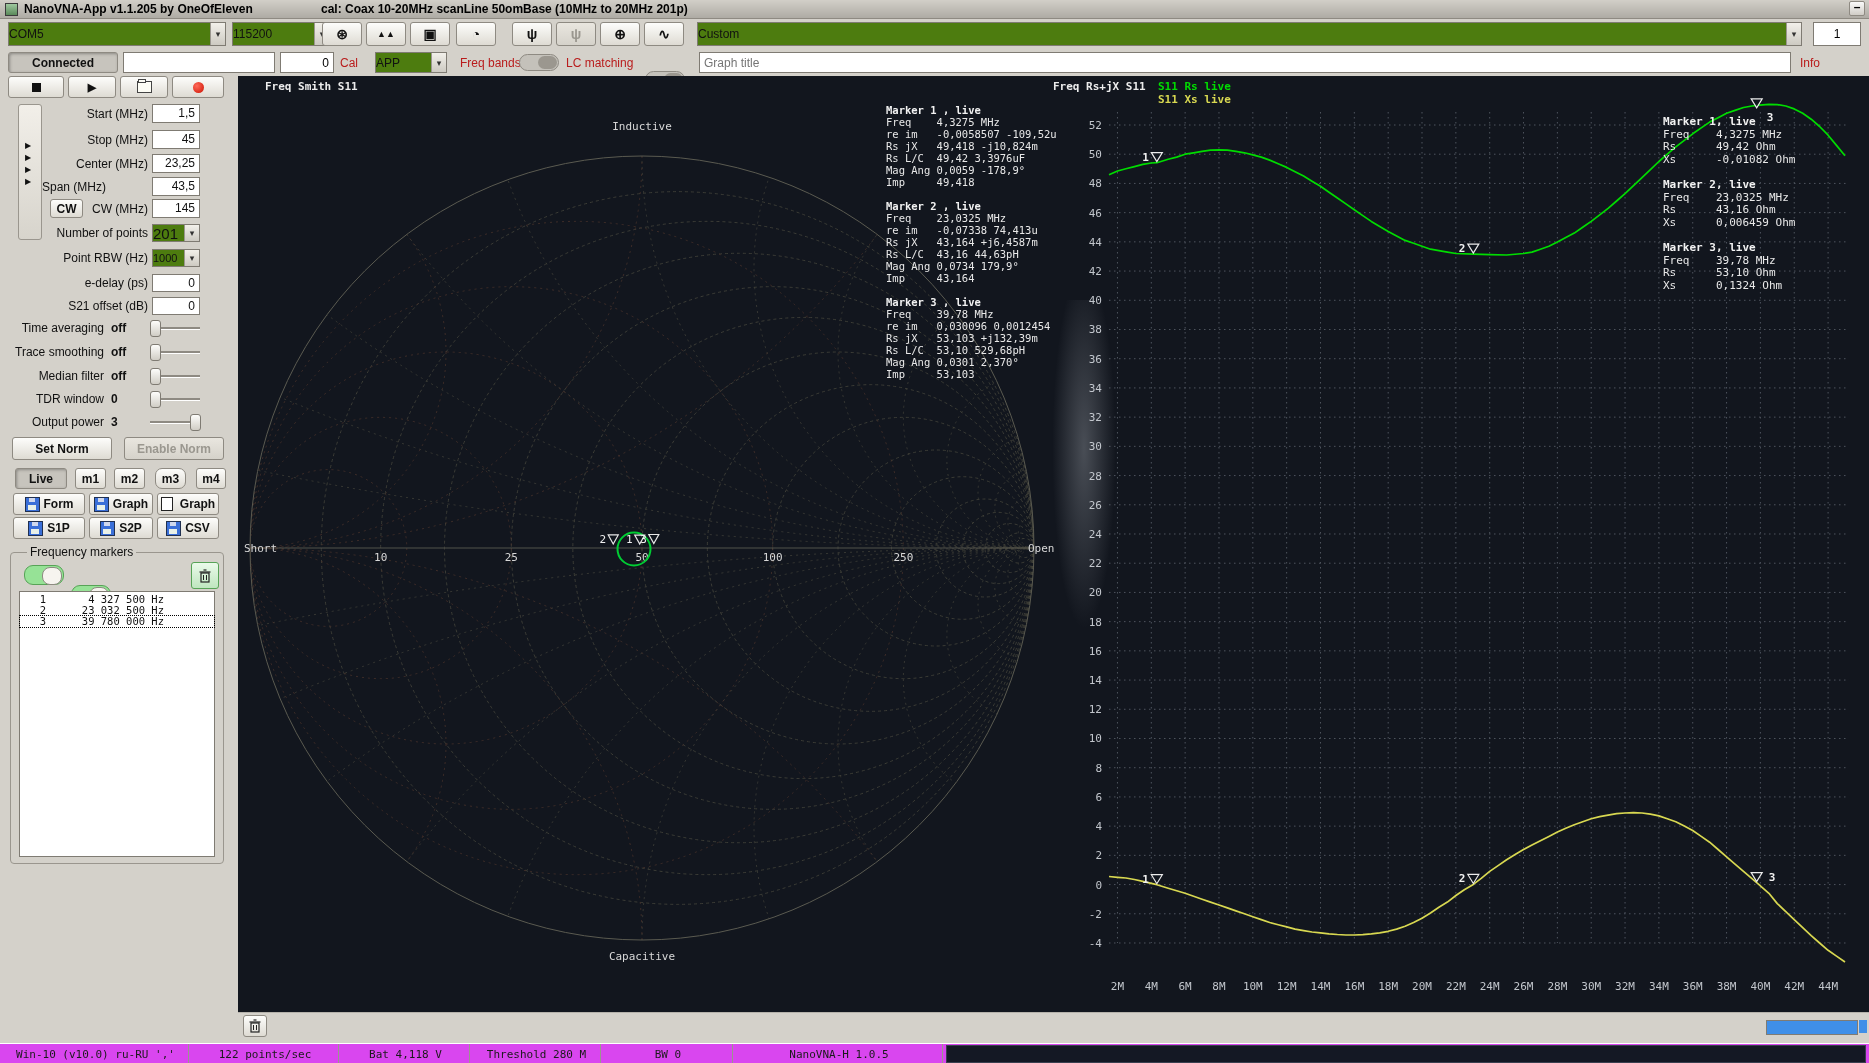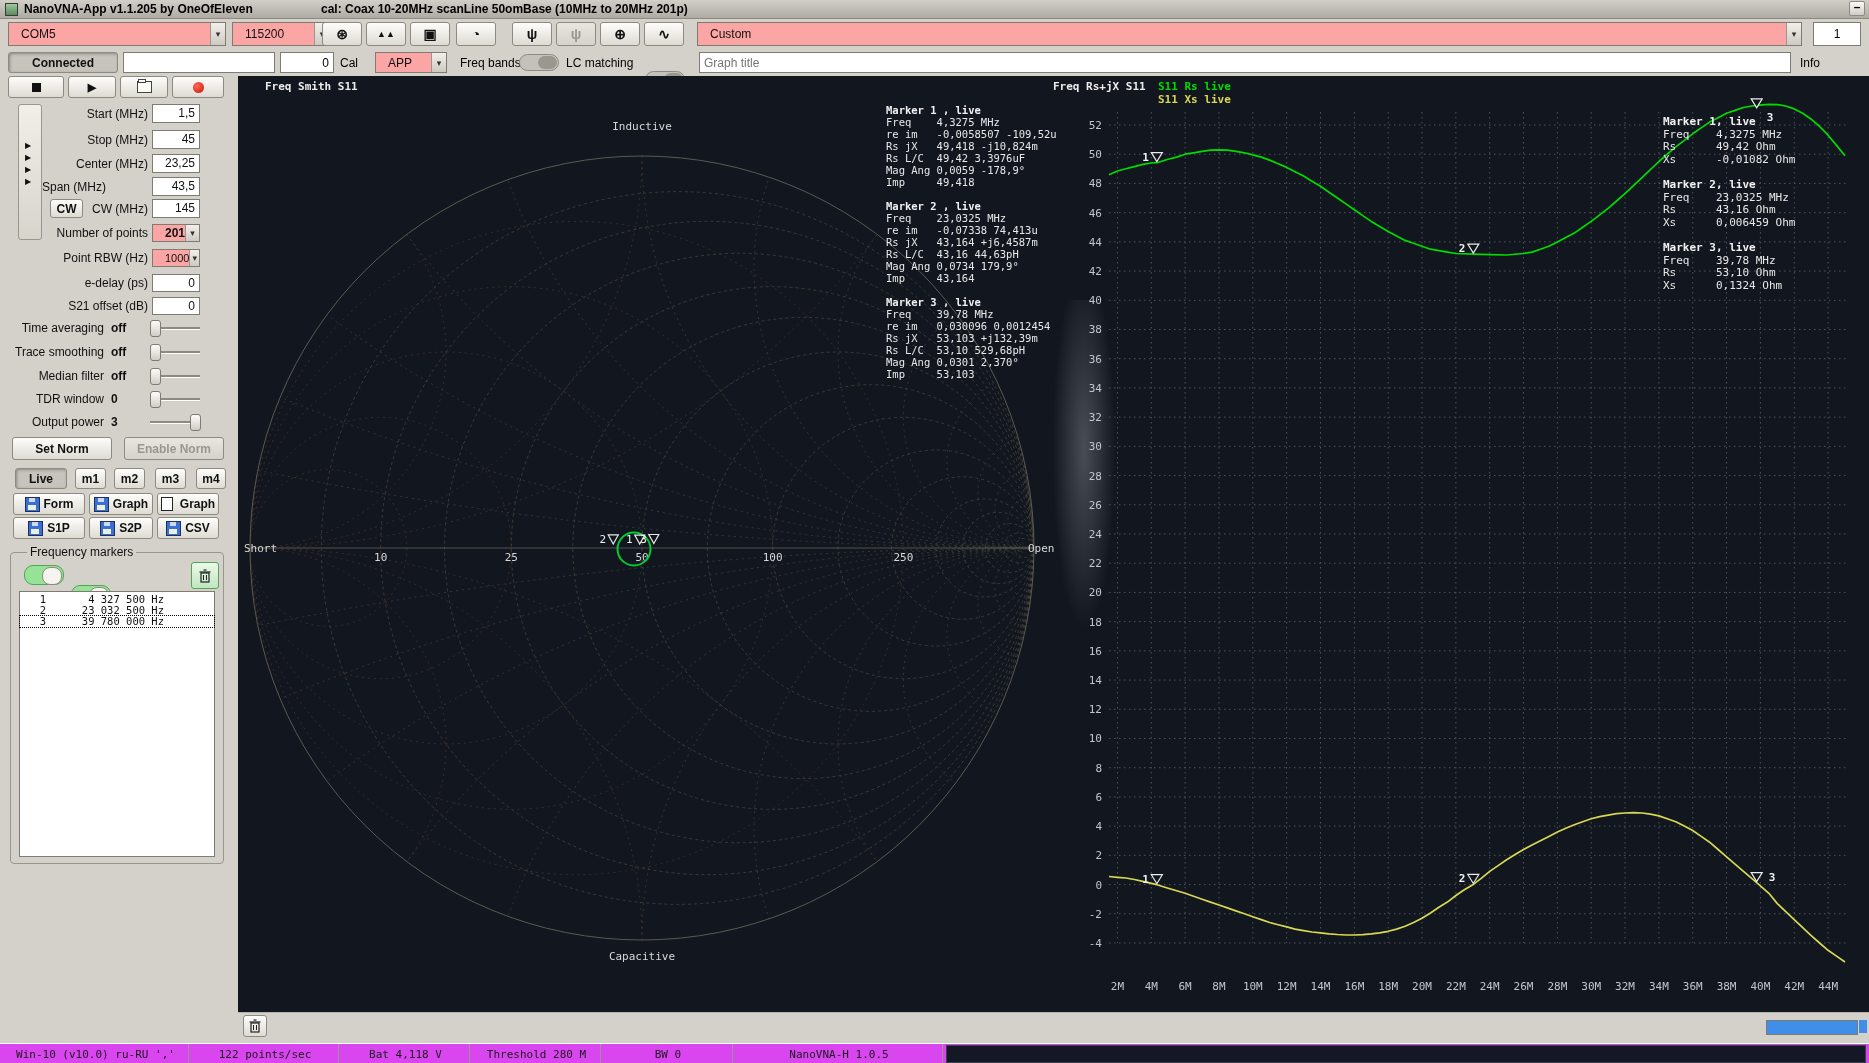--- a/index.html
+++ b/index.html
@@ -20,28 +20,28 @@
   
   .btn{background:linear-gradient(#fdfdfb,#dedbd3);border:1px solid #8e8a82;border-radius:3px;
     display:flex;align-items:center;justify-content:center;font-weight:bold;font-size:12px;gap:4px;
     box-sizing:border-box;}
   .btn.flat{background:linear-gradient(#e9e6df,#d5d2ca);}
   .btn.disabled{color:#9a978f;}
   .btn.pressed{background:#c7c4bd;box-shadow:inset 1px 1px 3px rgba(0,0,0,.3);}
   .field{background:#fff;border:1px solid #7f7b73;box-sizing:border-box;font-size:12px;
     font-family:"Liberation Sans",sans-serif;padding:0 4px;}
   input.field{outline:none;}
-  .combo{background:#fca5a5;border:1px solid #7f7b73;box-sizing:border-box;display:flex;
-    align-items:center;justify-content:space-between;padding-left:12px;}
+  .combo{background:#4d7c0f;border:1px solid #7f7b73;box-sizing:border-box;display:flex;
+    align-items:center;justify-content:space-between;padding-left:0;}
   .combo .arrow{width:14px;align-self:stretch;background:linear-gradient(#f2f0ea,#cdcac2);
     border-left:1px solid #9a968e;display:flex;align-items:center;justify-content:center;
     font-size:9px;color:#333;}
   .toggle{border-radius:9px;position:relative;box-sizing:border-box;}
   .toggle .knob{position:absolute;border-radius:8px;}
-  .lbl{position:absolute;font-size:12px;color:#000000;}
+  .lbl{position:absolute;font-size:12px;color:#b91c1c;}
   .grouplbl{font-size:12px;color:#111;background:#d4d1ca;padding:0 3px;}
   
   .stopsq{width:9px;height:9px;background:#111;}
   .recdot{width:11px;height:11px;border-radius:50%;background:radial-gradient(circle at 35% 35%,#ff6a5a,#cc1100);}
   .floppy{width:13px;height:13px;background:#3a6fd8;border:1px solid #203050;position:relative;}
   .floppy:before{content:"";position:absolute;left:3px;top:0;width:6px;height:4px;background:#cfd8ee;}
   .floppy:after{content:"";position:absolute;left:2px;bottom:1px;width:8px;height:5px;background:#e8f0e8;}
   .copyic{width:10px;height:12px;border:1px solid #222;background:#fff;position:relative;margin-right:3px;}
   .copyic:before{content:"";position:absolute;left:2px;top:-3px;width:10px;height:12px;border:1px solid #222;background:#fff;z-index:-1;}
   .folderic{width:13px;height:10px;background:#fdfdf5;border:1px solid #444;position:relative;}
@@ -149,21 +149,21 @@
     <div class="field" style="position: absolute; left: 152px; top: 154px; width: 48px; height: 19px; text-align: right; line-height: 17px;">23,25</div>
     <div style="position: absolute; left: 0px; top: 180px; width: 148px; text-align: center;">Span (MHz)</div>
     <div class="field" style="position: absolute; left: 152px; top: 177px; width: 48px; height: 19px; text-align: right; line-height: 17px;">43,5</div>
     <div style="position: absolute; left: 0px; top: 202px; width: 148px; text-align: right;">CW (MHz)</div>
     <div class="field" style="position: absolute; left: 152px; top: 199px; width: 48px; height: 19px; text-align: right; line-height: 17px;">145</div>
     <div class="btn" style="position: absolute; left: 50px; top: 199px; width: 33px; height: 19px;">
       <span>CW</span>
     </div>
     <div style="position: absolute; left: 0px; top: 226px; width: 148px; text-align: right;">Number of points</div>
     <div class="combo" style="position: absolute; left: 152px; top: 224px; width: 48px; height: 18px;">
-      <span style="font-size: 12px; font-weight: bold;">201</span>
+      <span style="font-size: 15px;">201</span>
       <span class="arrow">▾</span>
     </div>
     <div style="position: absolute; left: 0px; top: 251px; width: 148px; text-align: right;">Point RBW (Hz)</div>
     <div class="combo" style="position: absolute; left: 152px; top: 249px; width: 48px; height: 18px;">
       <span style="font-size: 11px;">1000</span>
       <span class="arrow">▾</span>
     </div>
     <div style="position: absolute; left: 0px; top: 276px; width: 148px; text-align: right;">e-delay (ps)</div>
     <div class="field" style="position: absolute; left: 152px; top: 274px; width: 48px; height: 18px; text-align: right; line-height: 16px;">0</div>
     <div style="position: absolute; left: 0px; top: 299px; width: 148px; text-align: right;">S21 offset (dB)</div>
@@ -206,21 +206,21 @@
     </div>
     <div class="btn pressed" style="position: absolute; left: 15px; top: 468px; width: 52px; height: 21px;">
       <span>Live</span>
     </div>
     <div class="btn" style="position: absolute; left: 75px; top: 468px; width: 31px; height: 21px;">
       <span>m1</span>
     </div>
     <div class="btn" style="position: absolute; left: 114px; top: 468px; width: 31px; height: 21px;">
       <span>m2</span>
     </div>
-    <div class="btn" style="position: absolute; left: 155px; top: 468px; width: 31px; height: 21px;">
+    <div class="btn" style="position: absolute; left: 155px; top: 468px; width: 31px; height: 21px; border-radius: 7px;">
       <span>m3</span>
     </div>
     <div class="btn" style="position: absolute; left: 196px; top: 468px; width: 30px; height: 21px;">
       <span>m4</span>
     </div>
     <div class="btn" style="position: absolute; left: 13px; top: 493px; width: 72px; height: 22px;">
       <span class="floppy"></span>
       <span>Form</span>
     </div>
     <div class="btn" style="position: absolute; left: 89px; top: 493px; width: 64px; height: 22px;">

